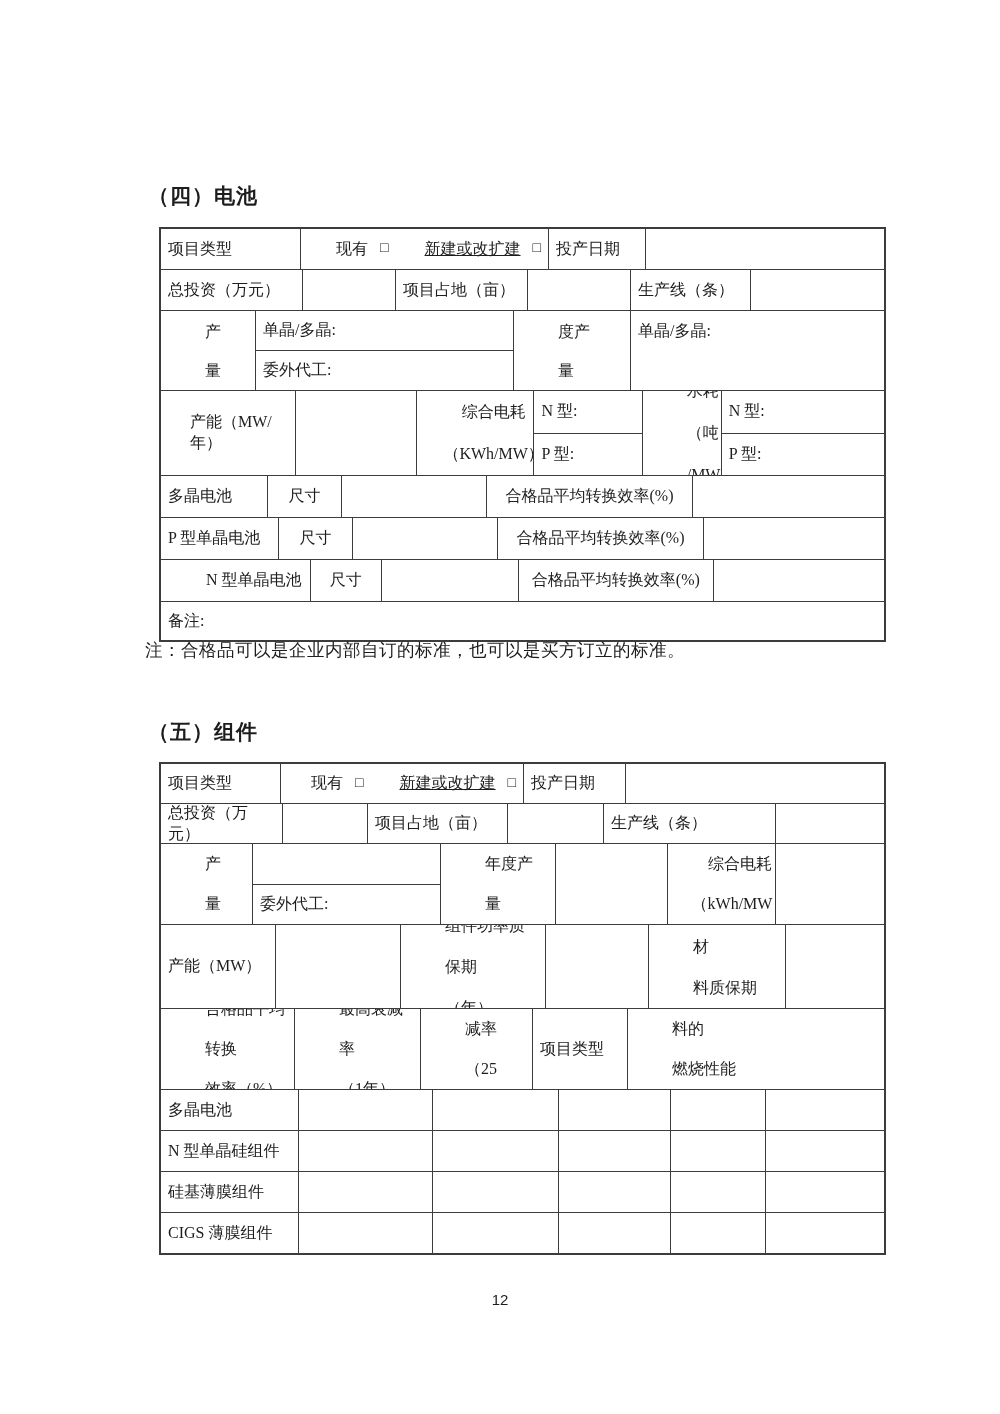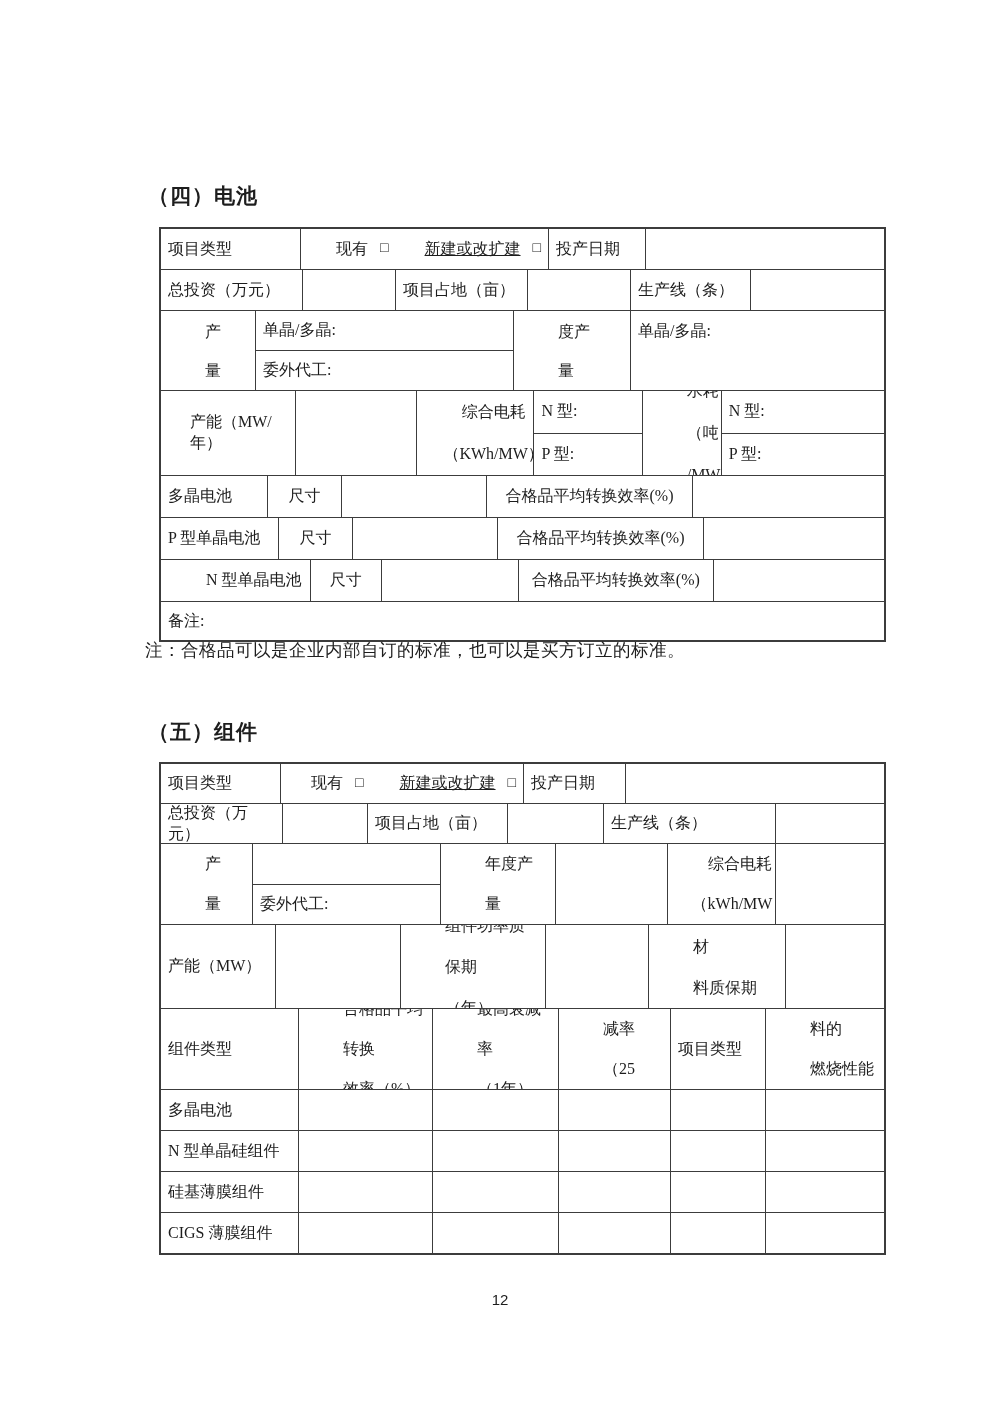--- a/index.html
+++ b/index.html
@@ -191,21 +191,20 @@
       <div class="cell" style="width:125px;"></div>
       <div class="cell ml lh41" style="width:145px;">组件功率质保期
 （年）</div>
       <div class="cell" style="width:103px;"></div>
       <div class="cell ml lh41" style="width:137px;">组件工艺及材
 料质保期（年）</div>
       <div class="cell" style="width:98px;"></div>
     </div>
 
     <div class="row" style="height:80px;">
-      <div class="cell" style="width:138px;">组件类型</div>
       <div class="cell ml lh40" style="width:134px;">合格品平均转换
 效率（%）</div>
       <div class="cell ml lh40" style="width:126px;">最高衰减率
 （1年）</div>
       <div class="cell ml lh40" style="width:112px;">最高衰减率
 （25年）</div>
       <div class="cell" style="width:95px;">项目类型</div>
       <div class="cell ml lh40" style="width:118px;">非金属材料的
 燃烧性能等级</div>
     </div>

